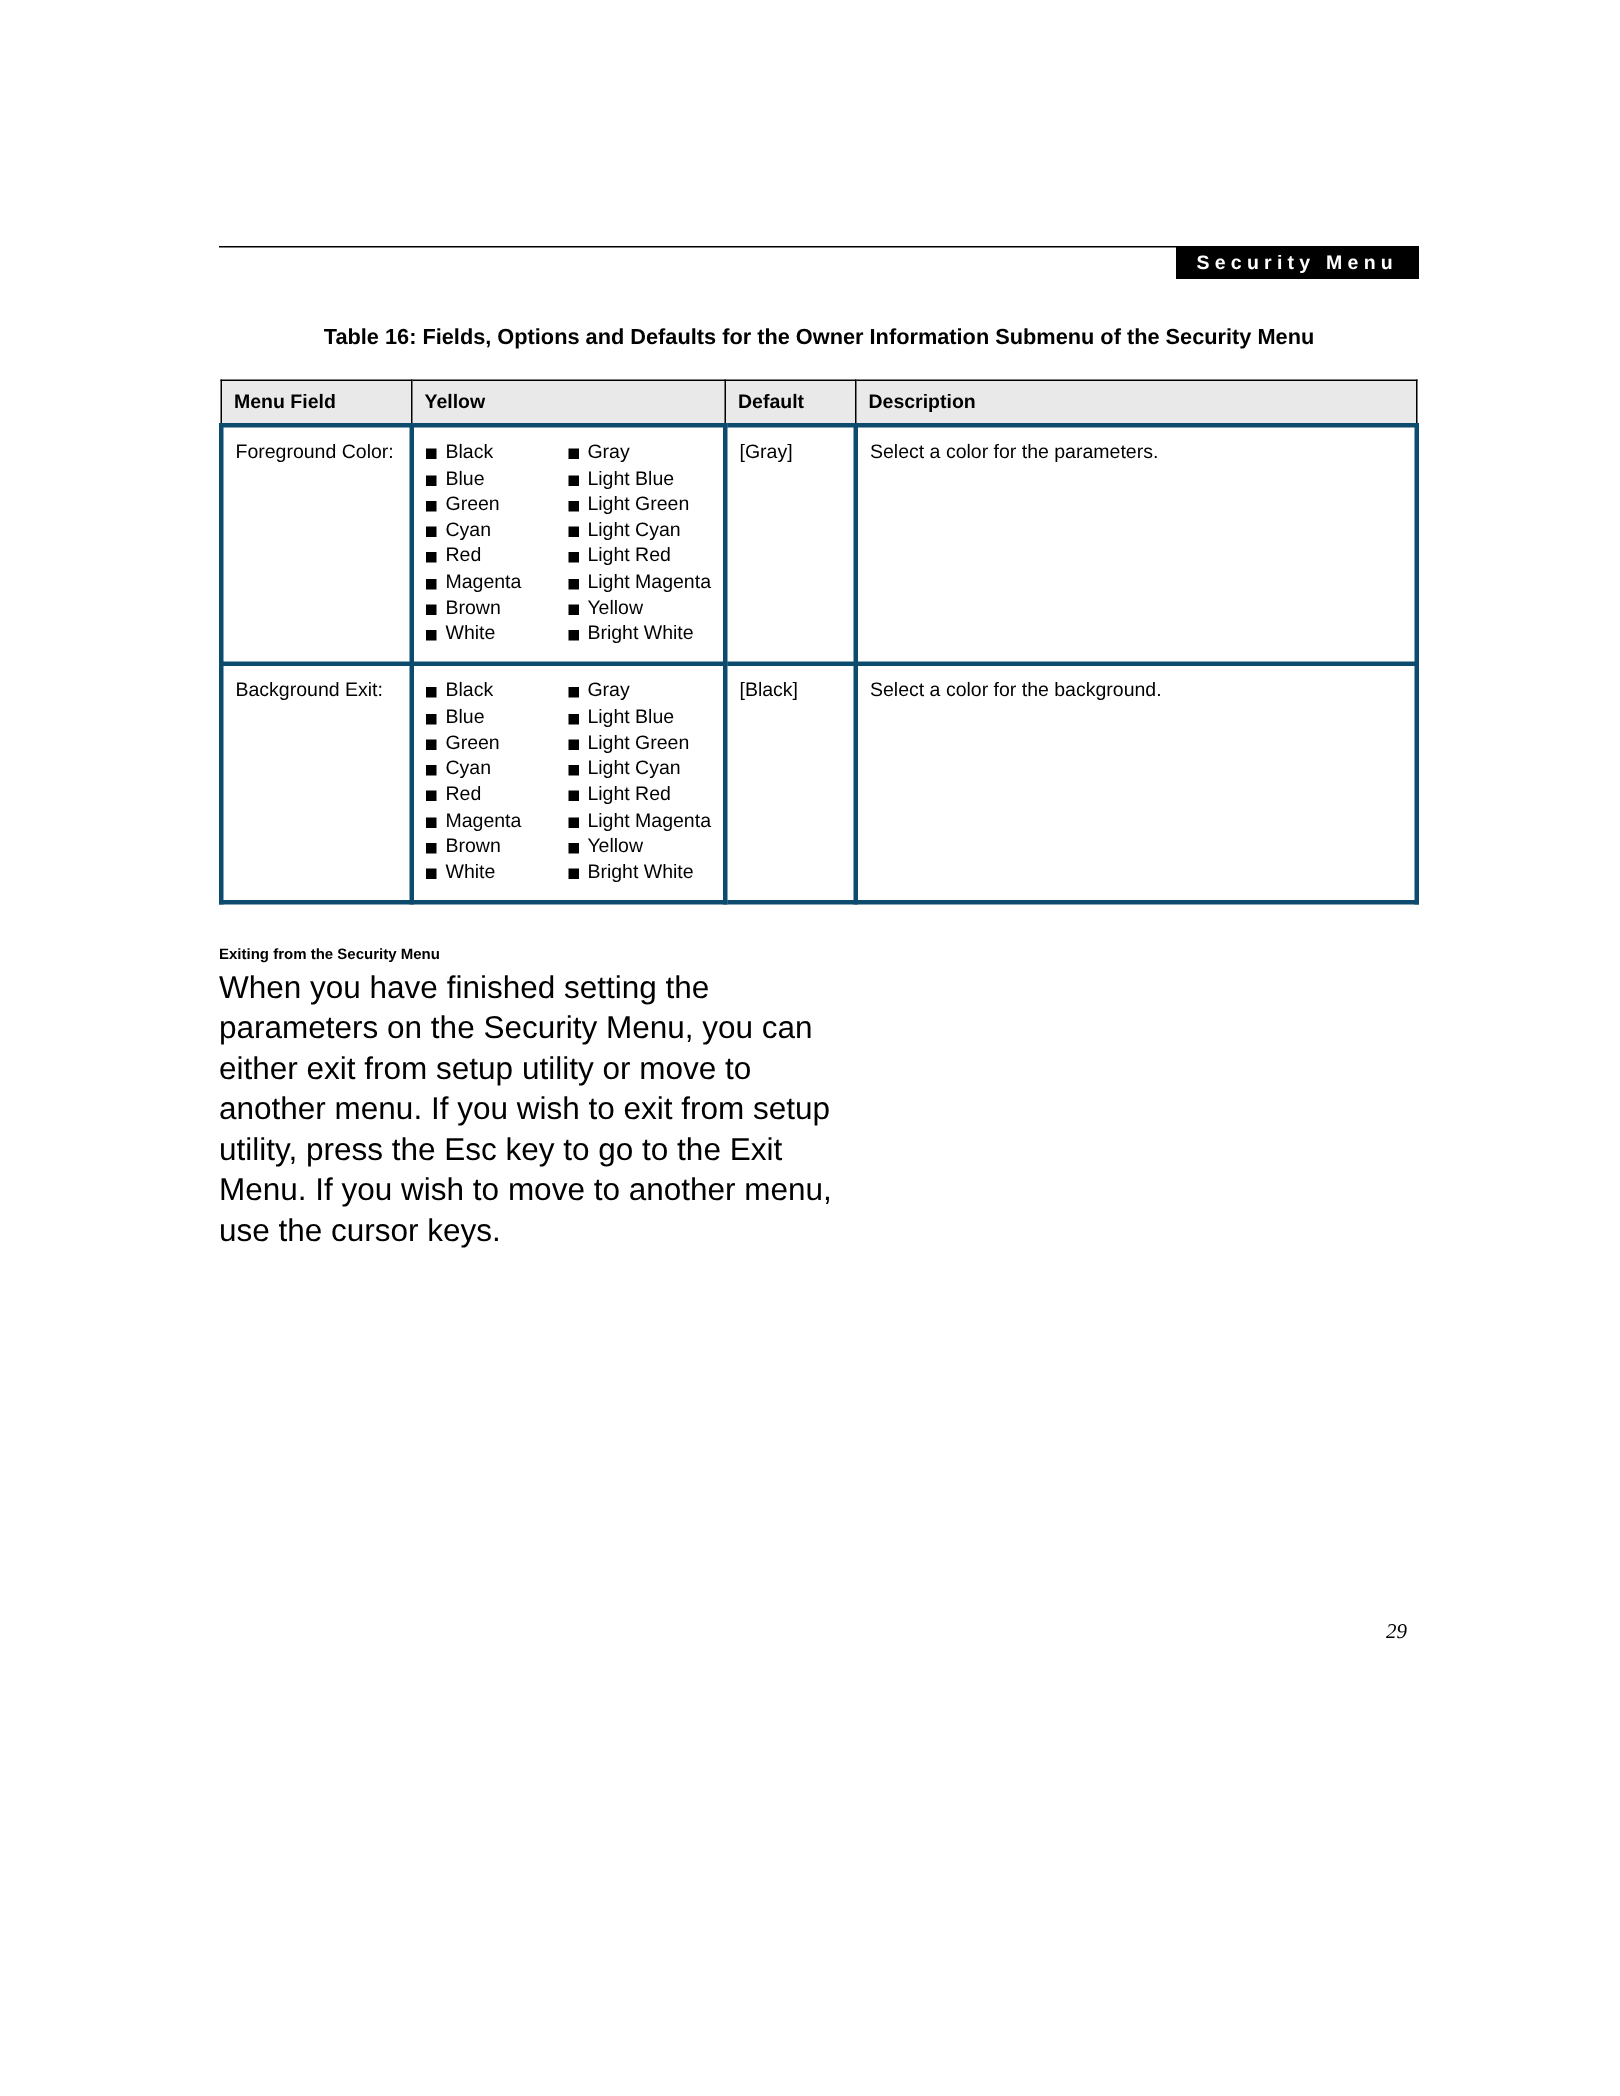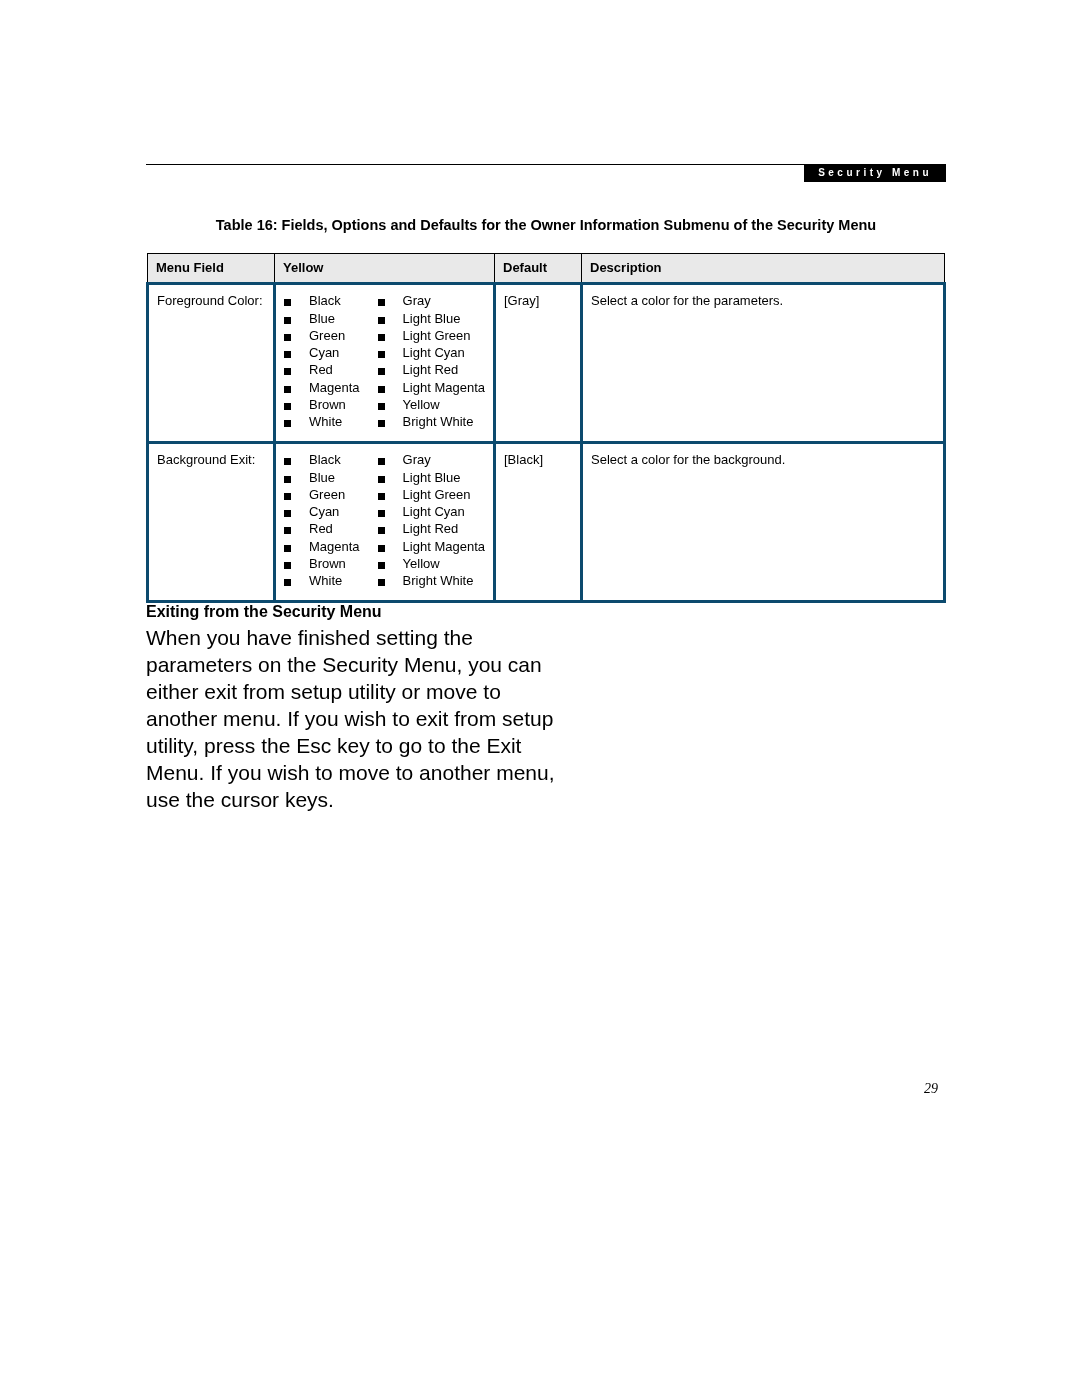--- a/index.html
+++ b/index.html
@@ -25,21 +25,21 @@
     border-top: 1px solid #000;
     height: 0;
     margin: 0;
   }
   .header-bar {
     position: absolute;
     right: 0;
     top: 0;
     background: #000;
     color: #fff;
-    font-size: 10px;
+    font-size: 13px;
     font-weight: bold;
     letter-spacing: 3.5px;
     padding: 3px 14px 4px 14px;
     white-space: nowrap;
   }
   .table-caption {
     text-align: center;
     font-weight: bold;
     font-size: 14.5px;
     margin-top: 52px;
@@ -70,36 +70,37 @@
   .options-wrap {
     display: flex;
     gap: 18px;
   }
   .options-col {
     flex: 1;
   }
   .opt-item {
     display: flex;
     align-items: baseline;
-    gap: 18px;
+    gap: 6px;
     margin-bottom: 1px;
     white-space: nowrap;
   }
   .bullet {
     display: inline-block;
     width: 7px;
     height: 7px;
     background: #000;
     flex: none;
     position: relative;
     top: 1px;
   }
   .section-heading {
     font-weight: bold;
-    font-size: 16px;
+    font-size: 10px;
+    margin-top: 28px;
     margin-bottom: 4px;
   }
   .body-text {
     font-family: Liberation Sans, sans-serif;
     font-size: 21px;
     line-height: 1.28;
     max-width: 410px;
   }
   .page-number {
     position: absolute;

